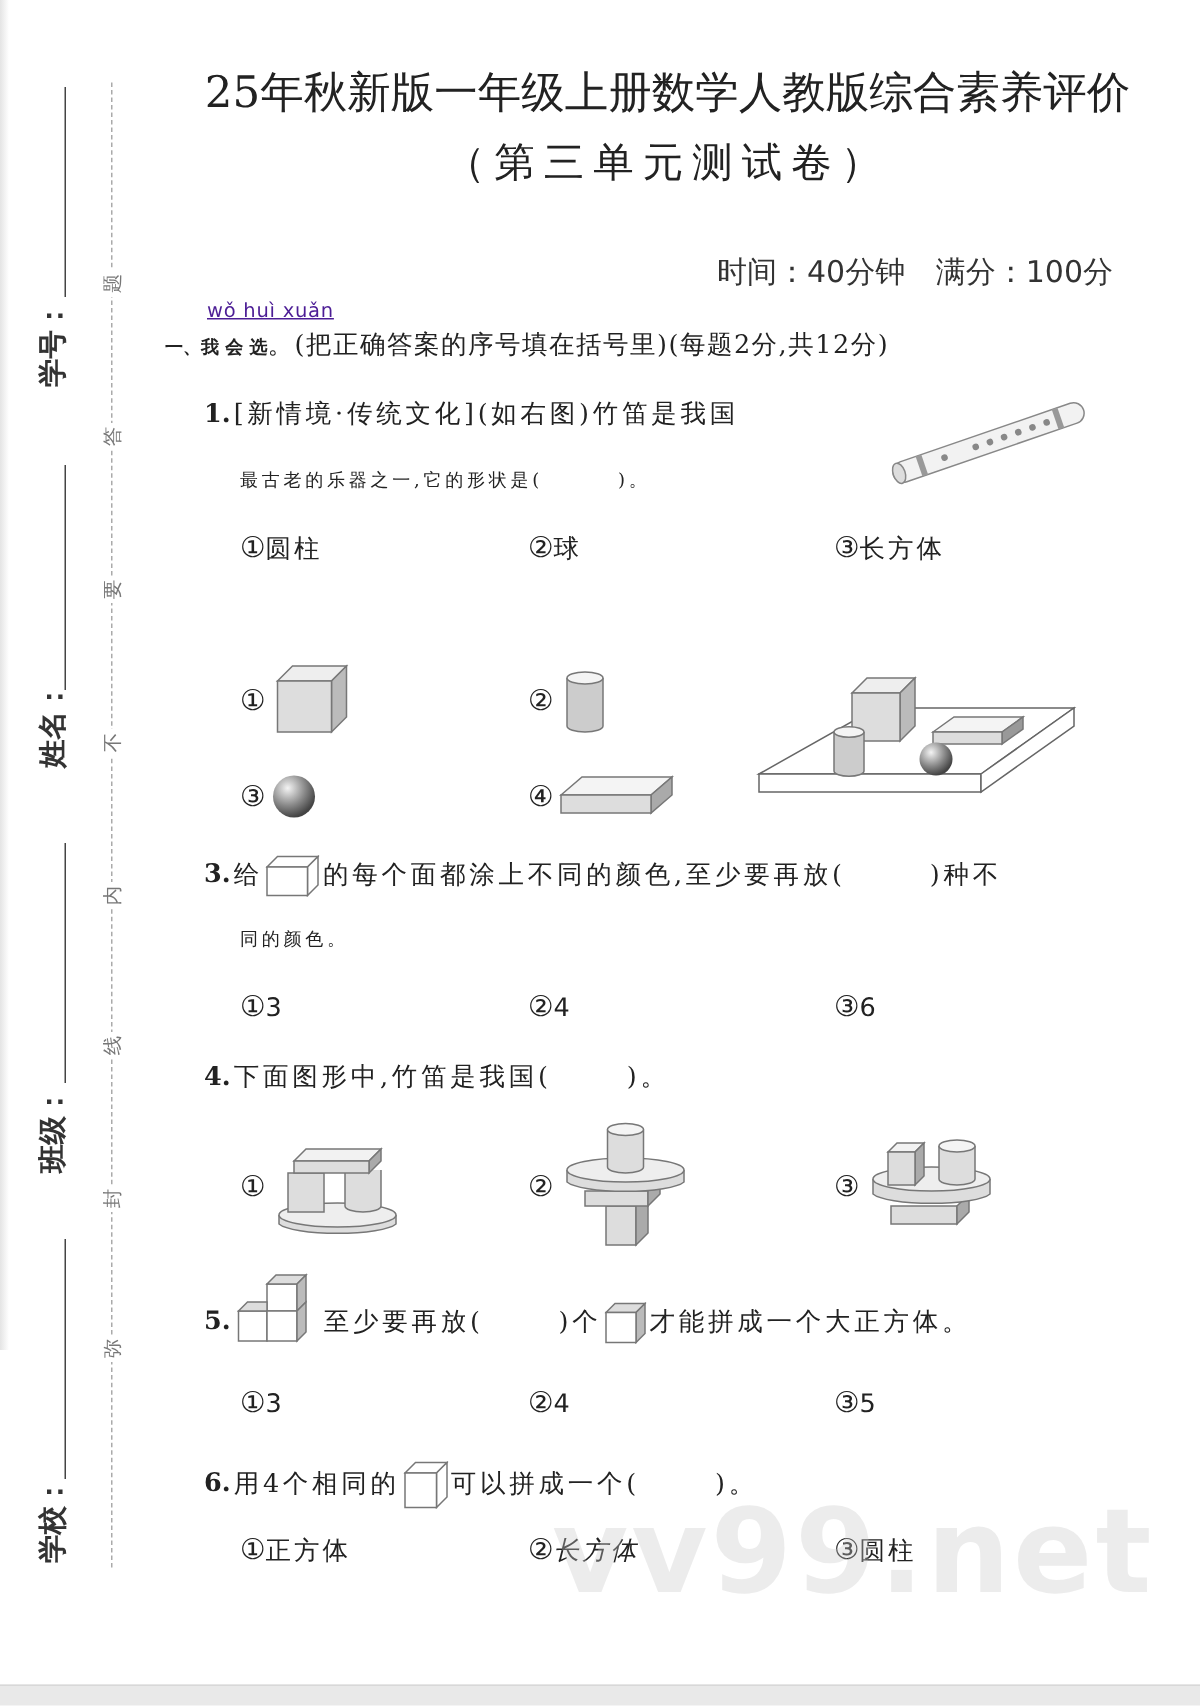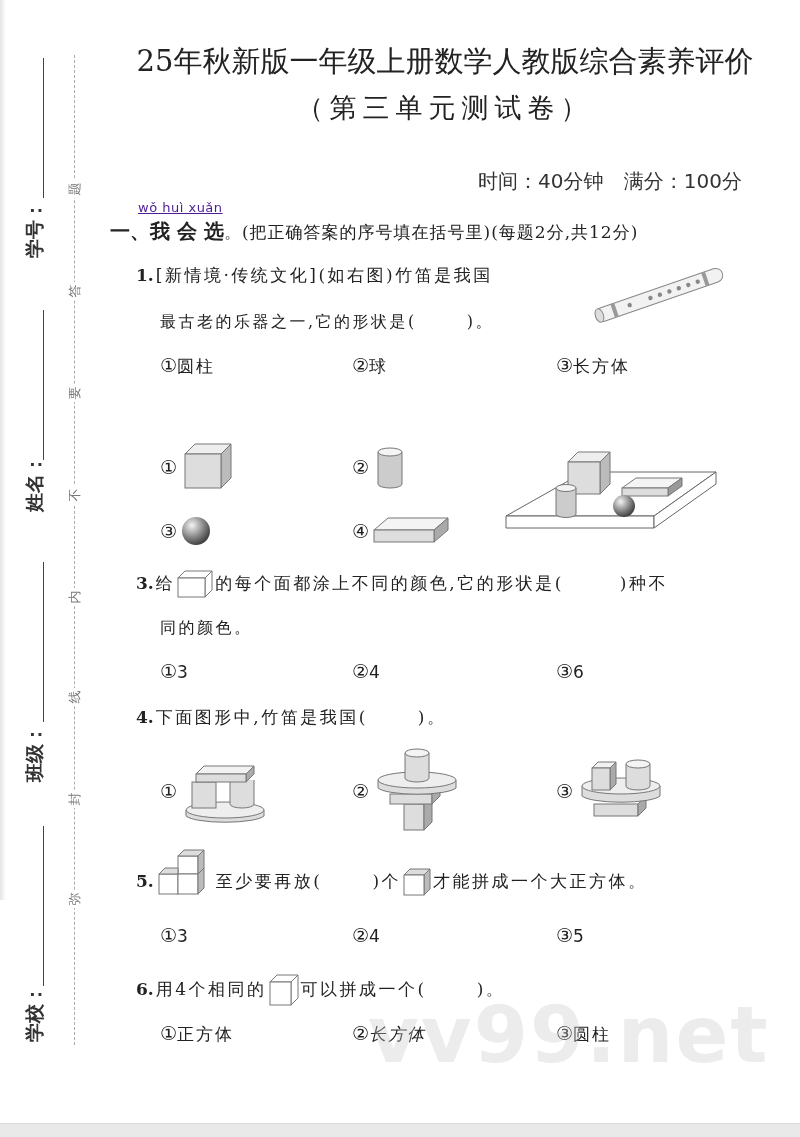--- a/index.html
+++ b/index.html
@@ -19,26 +19,26 @@
                transform:rotate(-90deg); font-family:"DejaVu Sans","Liberation Sans",sans-serif; }
 
   
   .title { position:absolute; left:100px; width:690px; top:42px; text-align:center; font-size:29px; letter-spacing:0px; color:#222; }
   .subtitle { position:absolute; left:100px; width:690px; top:90px; text-align:center; font-size:27px; letter-spacing:6px; color:#222; }
   .meta { position:absolute; right:58px; top:168px; font-size:20px; font-family:"DejaVu Sans","Liberation Sans",sans-serif; color:#333; }
   .meta span { margin-left:14px; }
 
   .pinyin { position:absolute; left:138px; top:200px; font-size:13px; font-family:"DejaVu Sans","Liberation Sans",sans-serif; color:#4c1d95; letter-spacing:0.5px;text-decoration:underline; }
   .section { position:absolute; left:110px; top:218px; font-size:19px; color:#222; white-space:nowrap; }
-  .section b { font-family:"DejaVu Sans","Liberation Sans",sans-serif; font-size:20px; }
+  .section b { font-family:"DejaVu Sans","Liberation Sans",sans-serif; font-size:12px; }
   .section .instr { font-size:17px; letter-spacing:1px; }
 
   .q { position:absolute; left:136px; font-size:17px; letter-spacing:2.5px; white-space:nowrap; color:#222; }
   .q .num { font-weight:bold; font-family:"DejaVu Serif","Liberation Serif",serif; letter-spacing:0; margin-right:2px; }
-  .q2 { position:absolute; left:160px; font-size:16px; letter-spacing:2.5px; white-space:nowrap; }
+  .q2 { position:absolute; left:160px; font-size:12px; letter-spacing:2.5px; white-space:nowrap; }
   .opt { position:absolute; font-size:17px; letter-spacing:2px; white-space:nowrap; }
   .opt .circ { font-family:"DejaVu Sans","Liberation Sans",sans-serif; font-size:19px; letter-spacing:0; }
   .opt .num-opt { font-family:"DejaVu Sans","Liberation Sans",sans-serif; font-size:17px; }
   .paren { display:inline-block; width:50px; }
 
   .fig { position:absolute; }
   .inline-cube { display:inline-block; vertical-align:middle; margin:0 2px; }
 
   .watermark { position:absolute; left:368px; top:990px; font-family:"DejaVu Sans","Liberation Sans",sans-serif; font-weight:bold;
                font-size:78px; color:rgba(200,200,200,0.35); letter-spacing:2px; pointer-events:none; }
@@ -160,21 +160,21 @@
         </radialGradient>
       </defs>
     <circle cx="120" cy="56" r="11" fill="url(#sg2)"></circle>
   </svg>
 
   <div class="q" style="top:570px;">
     <span class="num">3.</span><span>给</span><svg class="inline-cube" width="36" height="28">
         <polygon points="1,8 8,1 35,1 28,8" fill="#fff" stroke="#777"></polygon>
         <polygon points="28,8 35,1 35,20 28,27" fill="#fff" stroke="#777"></polygon>
         <rect x="1" y="8" width="27" height="19" fill="#fff" stroke="#777"></rect>
-      </svg><span>的每个面都涂上不同的颜色,它的形状是(</span><span class="paren" style="width:56px"></span><span>)种不</span>
+      </svg><span>的每个面都涂上不同的颜色,至少要再放(</span><span class="paren" style="width:56px"></span><span>)种不</span>
   </div>
   <div class="q2" style="top:618px;">同的颜色。</div>
   <div class="opt" style="left:160px;top:660px;"><span class="circ">①</span><span class="num-opt">3</span></div>
   <div class="opt" style="left:352px;top:660px;"><span class="circ">②</span><span class="num-opt">4</span></div>
   <div class="opt" style="left:556px;top:660px;"><span class="circ">③</span><span class="num-opt">6</span></div>
 
   <div class="q" style="top:706px;">
     <span class="num">4.</span><span>下面图形中,竹笛是我国(</span><span class="paren"></span><span>)。</span>
   </div>
   <div class="opt" style="left:160px;top:780px;"><span class="circ">①</span></div>

